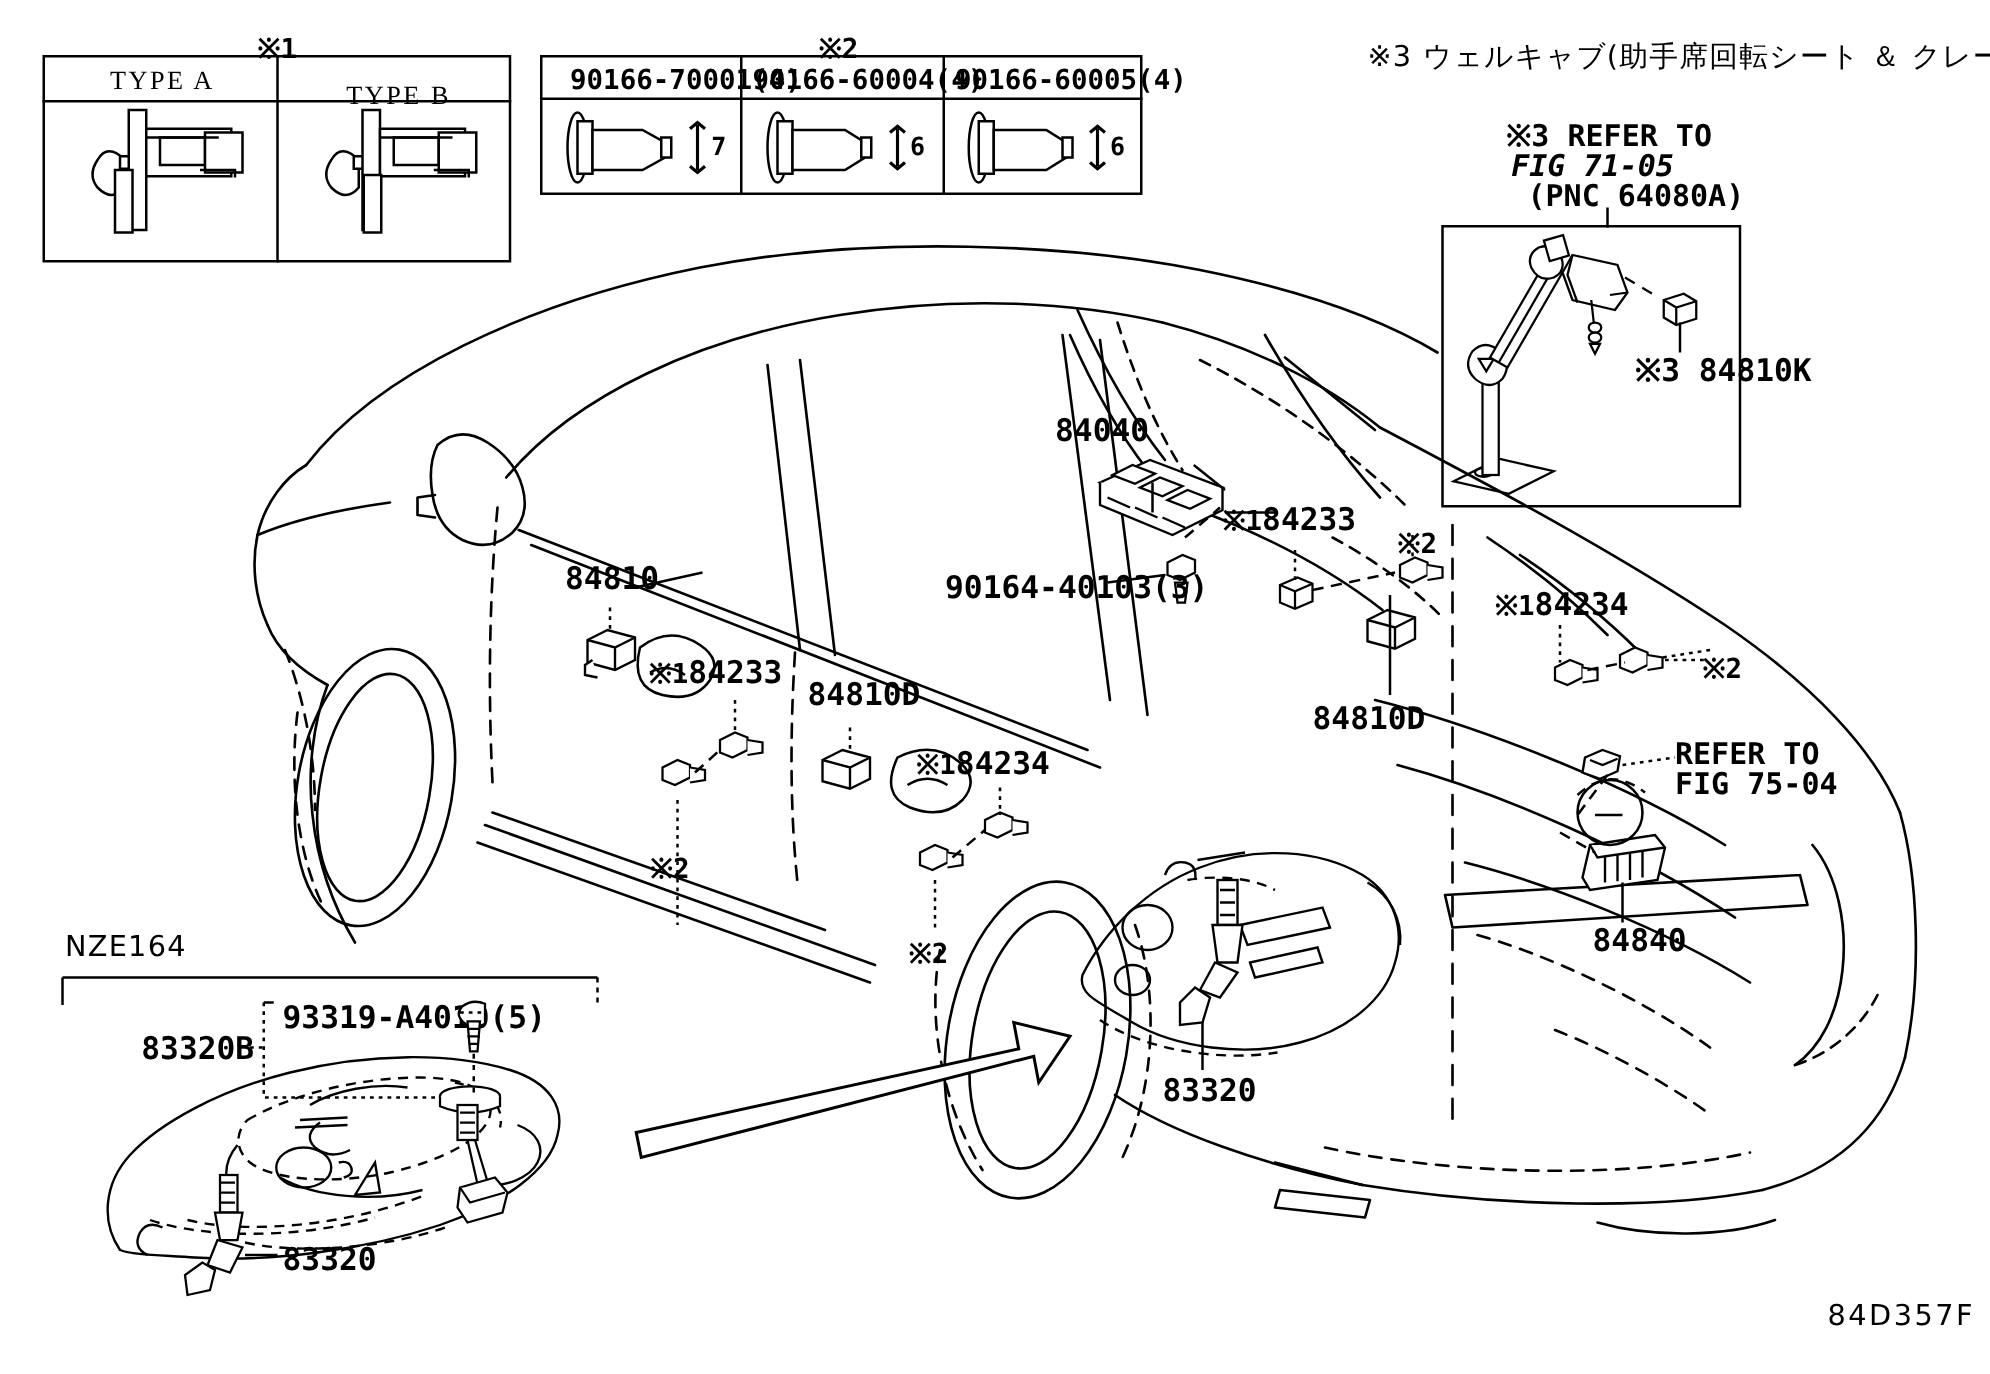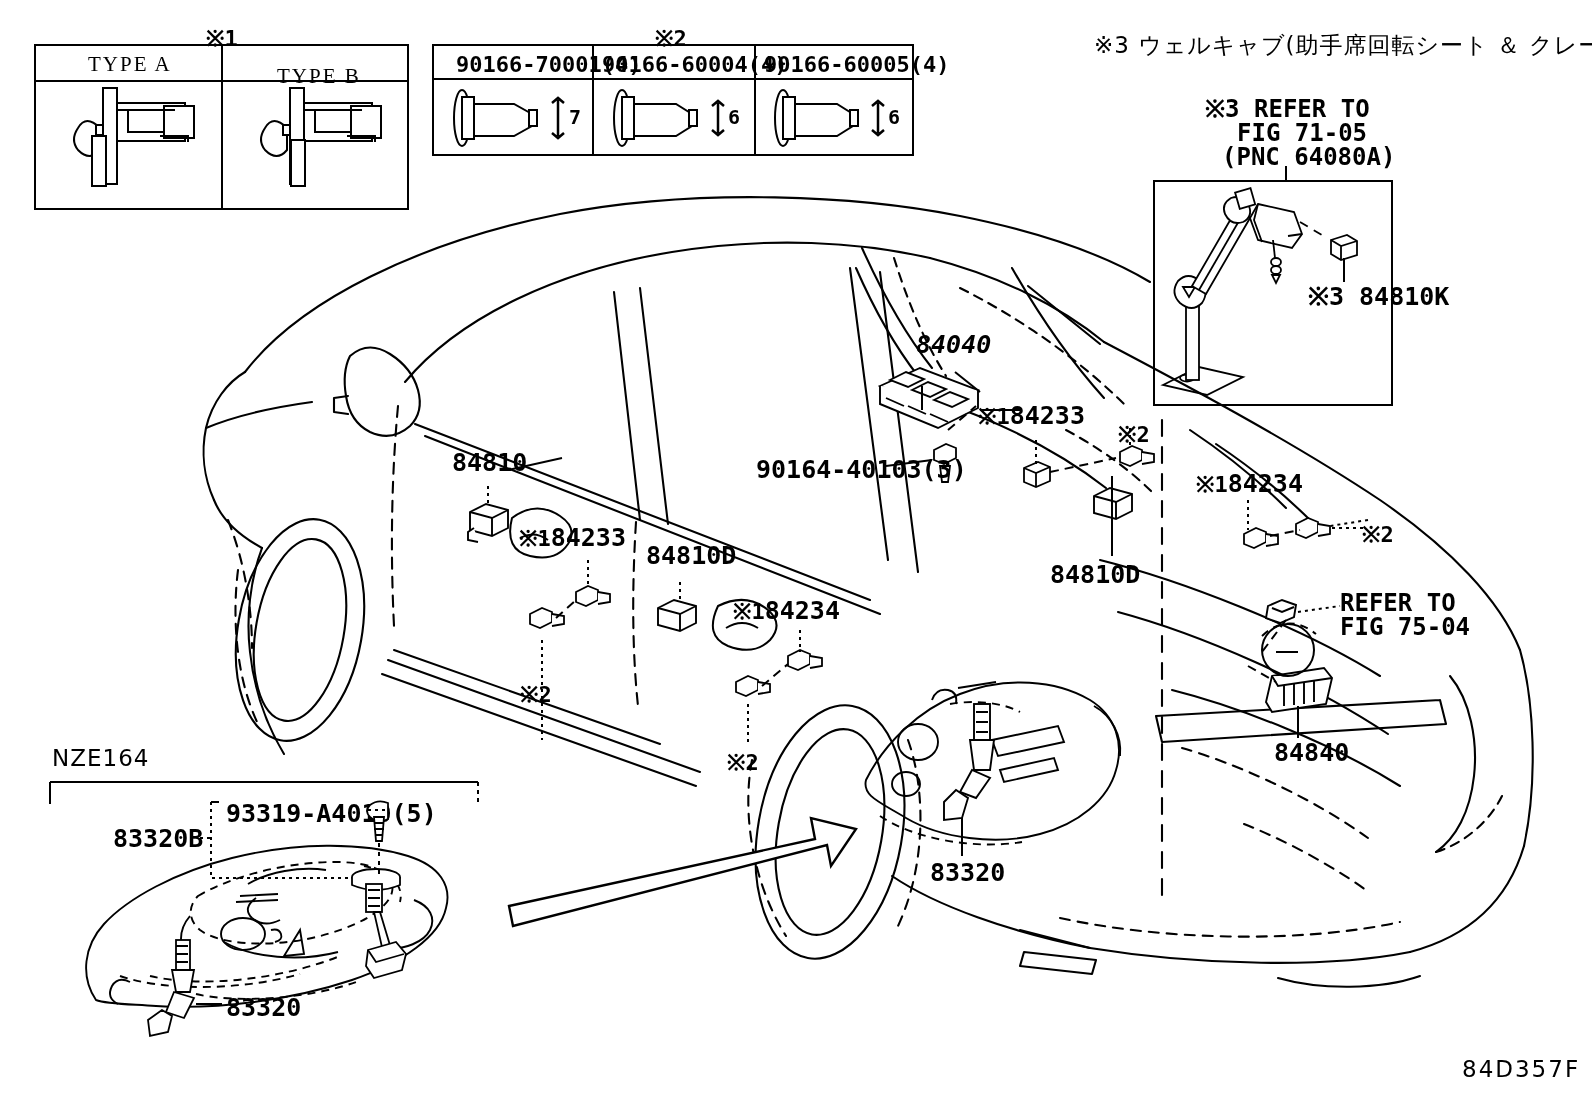--- a/index.html
+++ b/index.html
@@ -13,21 +13,21 @@
   .tbl-hdr{font-size:21px;font-weight:400;letter-spacing:2px;
            font-family:Liberation Serif, serif;}
   .tbl-pn{font-size:22px;font-weight:700;}
   .jp{font-size:23px;font-weight:400;
       font-family:"DejaVu Sans","Liberation Sans",sans-serif;letter-spacing:1px;}
   .mark{font-size:22px;font-weight:700;}
   .refer{font-size:24px;font-weight:700;line-height:30px;}
   .nze{font-size:23px;font-weight:400;letter-spacing:1px;
        font-family:"DejaVu Sans","Liberation Sans",sans-serif;}
   .figcode{font-size:23px;font-weight:400;letter-spacing:2px;
-           font-family:"DejaVu Sans","Liberation Sans",sans-serif;margin-top:16px;}
+           font-family:"DejaVu Sans","Liberation Sans",sans-serif;}
   .dim{font-size:20px;font-weight:700;}
   .box{position:absolute;border:2px solid #000;box-sizing:border-box;}
   .vline{position:absolute;background:#000;width:2px;}
   .hline{position:absolute;background:#000;height:2px;}
 </style>
 </head>
 <body>
 
 <div class="stage">
 
@@ -101,21 +101,21 @@
     <g fill="none" stroke="#000" stroke-width="2.5">
       <path d="M558,100 l0,36 M552,103 l6,-5 l6,5 M552,133 l6,5 l6,-5"></path>
       <path d="M718,103 l0,30 M712,106 l6,-5 l6,5 M712,130 l6,5 l6,-5"></path>
       <path d="M878,103 l0,30 M872,106 l6,-5 l6,5 M872,130 l6,5 l6,-5"></path>
     </g>
   </svg>
 
   <div class="lbl jp" style="left:1094px;top:30px;">※3 ウェルキャブ(助手席回転シート ＆ クレーン)</div>
 
   <div class="lbl refer" style="left:1205px;top:94px;">※3 REFER TO</div>
-  <div class="lbl refer" style="left:1237px;top:118px;">FIG 71-05</div>
+  <div class="lbl refer" style="left:1209px;top:118px;font-style:italic;">FIG 71-05</div>
   <div class="lbl refer" style="left:1222px;top:142px;">(PNC 64080A)</div>
 
   <div class="box" style="left:1153px;top:180px;width:240px;height:226px;"></div>
   <div class="vline" style="left:1285px;top:166px;height:16px;"></div>
 
   <div class="lbl pn" style="left:1308px;top:278px;">※3 84810K</div>
 
   <svg class="layer">
     <g fill="#fff" stroke="#000" stroke-width="1.8">
 
@@ -366,21 +366,21 @@
 
     <g fill="#fff" stroke="#000" stroke-width="1.9">
       <rect x="974" y="704" width="16" height="36"></rect>
       <path d="M970,740 l24,0 l-4,30 l-16,0 z"></path>
       <path d="M976,712 l12,0 M976,722 l12,0 M976,732 l12,0"></path>
       <path d="M972,770 l-12,22 l16,6 l14,-20 z"></path>
       <path d="M956,790 l-12,12 l0,18 l18,-2 l6,-20 z"></path>
     </g>
   </svg>
 
-  <div class="lbl pn" style="left:916px;top:330px;font-style:italic;">84040</div>
+  <div class="lbl pn" style="left:844px;top:330px;">84040</div>
 
   <div class="lbl pn" style="left:978px;top:400px;"><span class="mark">※1</span><span>84233</span></div>
 
   <div class="lbl pn" style="left:756px;top:455px;">90164-40103(3)</div>
 
   <div class="lbl pn" style="left:452px;top:448px;">84810</div>
 
   <div class="lbl pn" style="left:519px;top:522px;"><span class="mark">※1</span><span>84233</span></div>
 
   <div class="lbl pn" style="left:646px;top:541px;">84810D</div>

